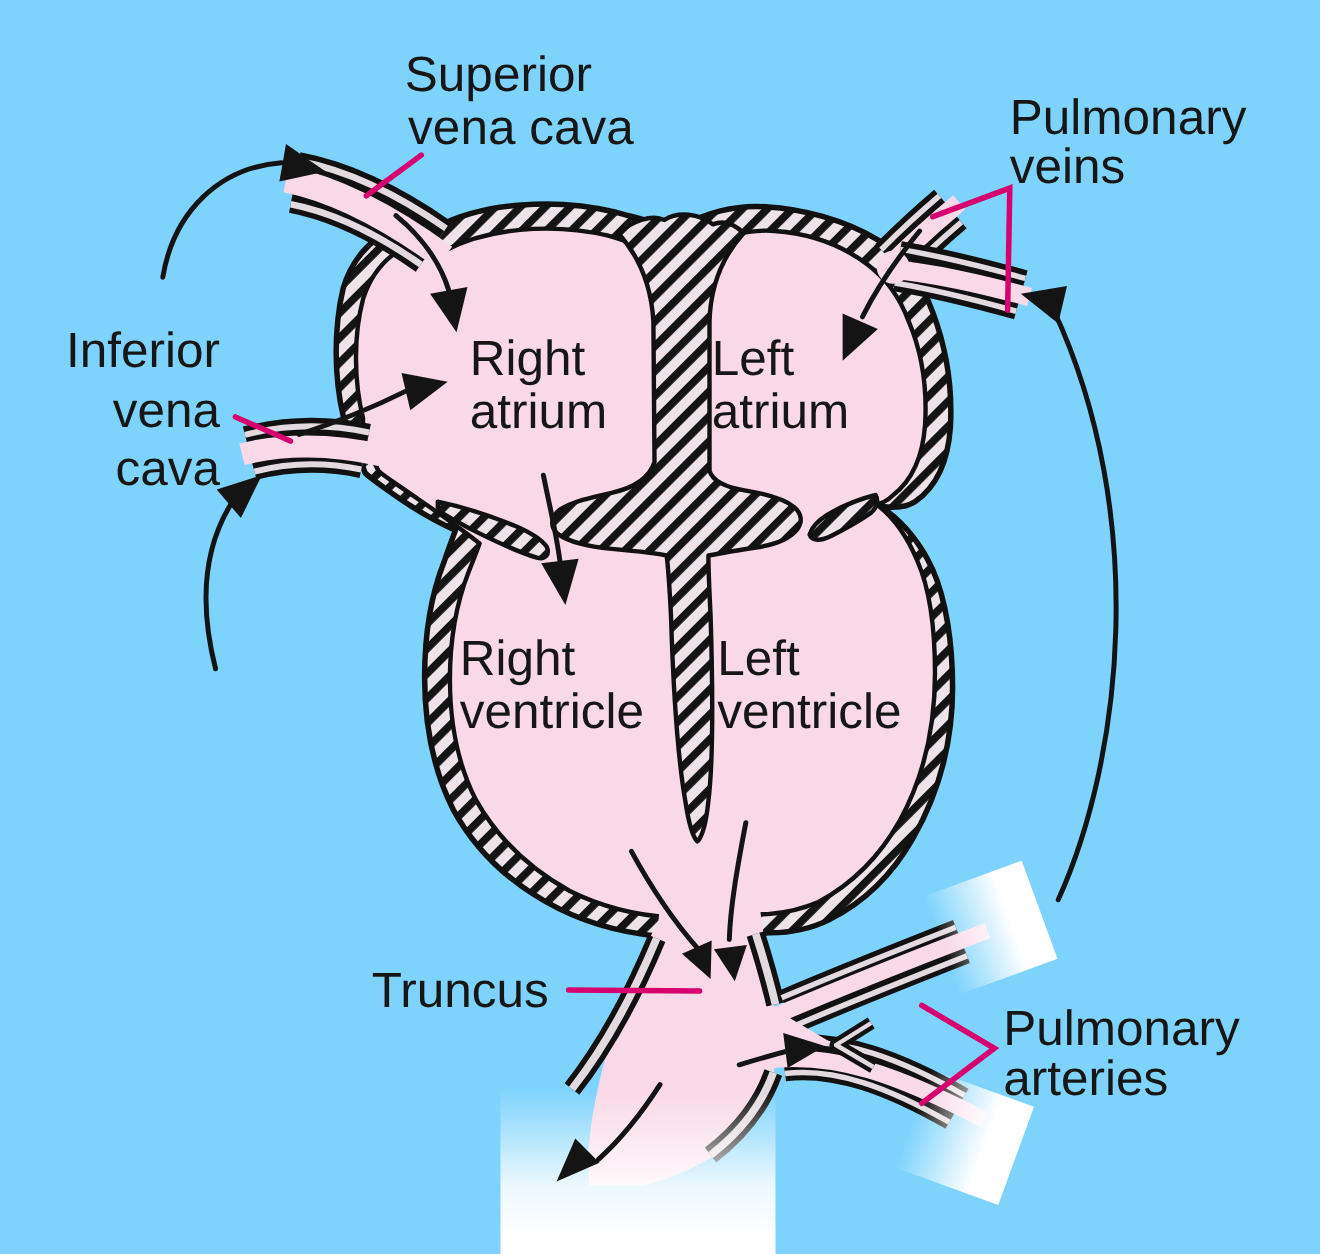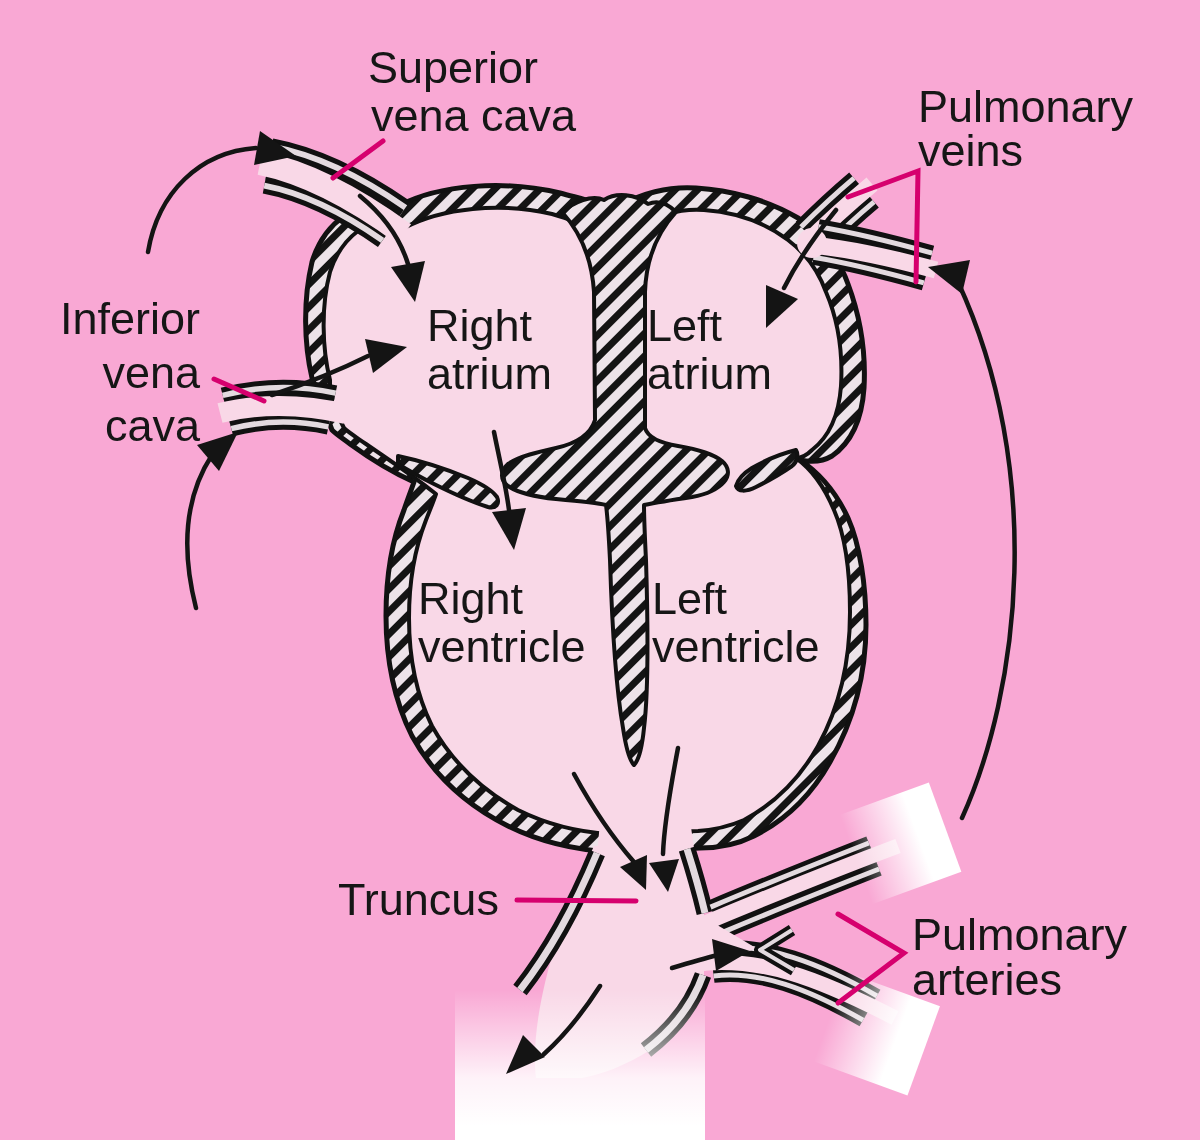--- a/index.html
+++ b/index.html
@@ -1,16 +1,16 @@
 <!DOCTYPE html>
 <html><head>
 <meta charset="utf-8">
 <style>
   html,body{margin:0;padding:0;background:#ffffff;}
-  .canvas{position:relative;width:1200px;height:1140px;background:#f9a8d4;overflow:hidden;
+  .canvas{position:relative;width:1200px;height:1140px;background:#7dd3fc;overflow:hidden;
           font-family:"Liberation Sans", sans-serif;}
   svg{position:absolute;left:0;top:0;}
   text{font-family:"Liberation Sans", sans-serif;font-size:45px;fill:#161616;}
 </style>
 </head>
 <body>
 
 <div class="canvas">
 <svg width="1200" height="1140" viewBox="0 0 1200 1140" xmlns="http://www.w3.org/2000/svg">
   <defs>

